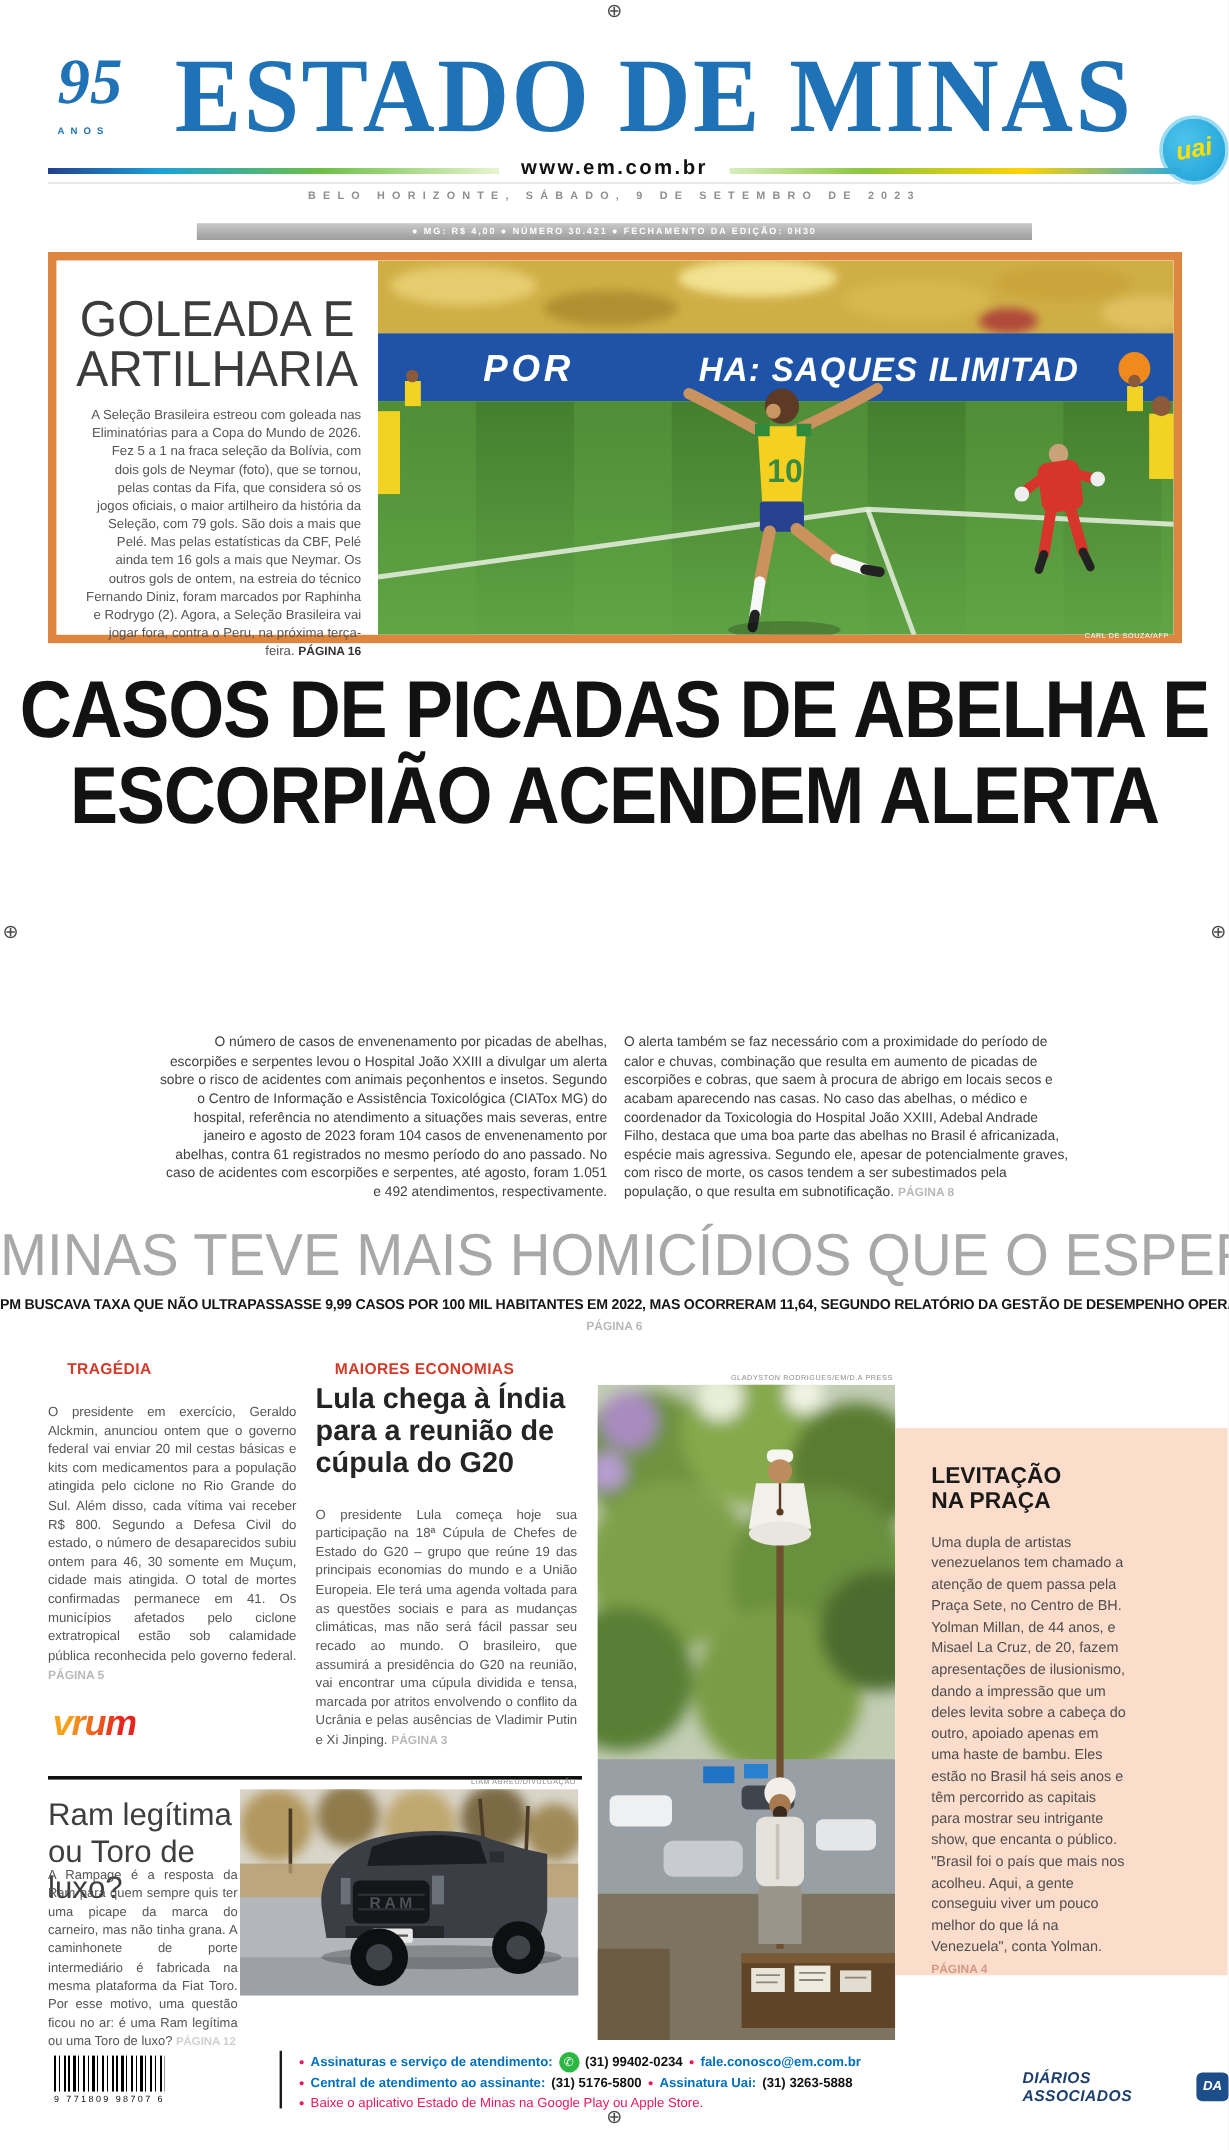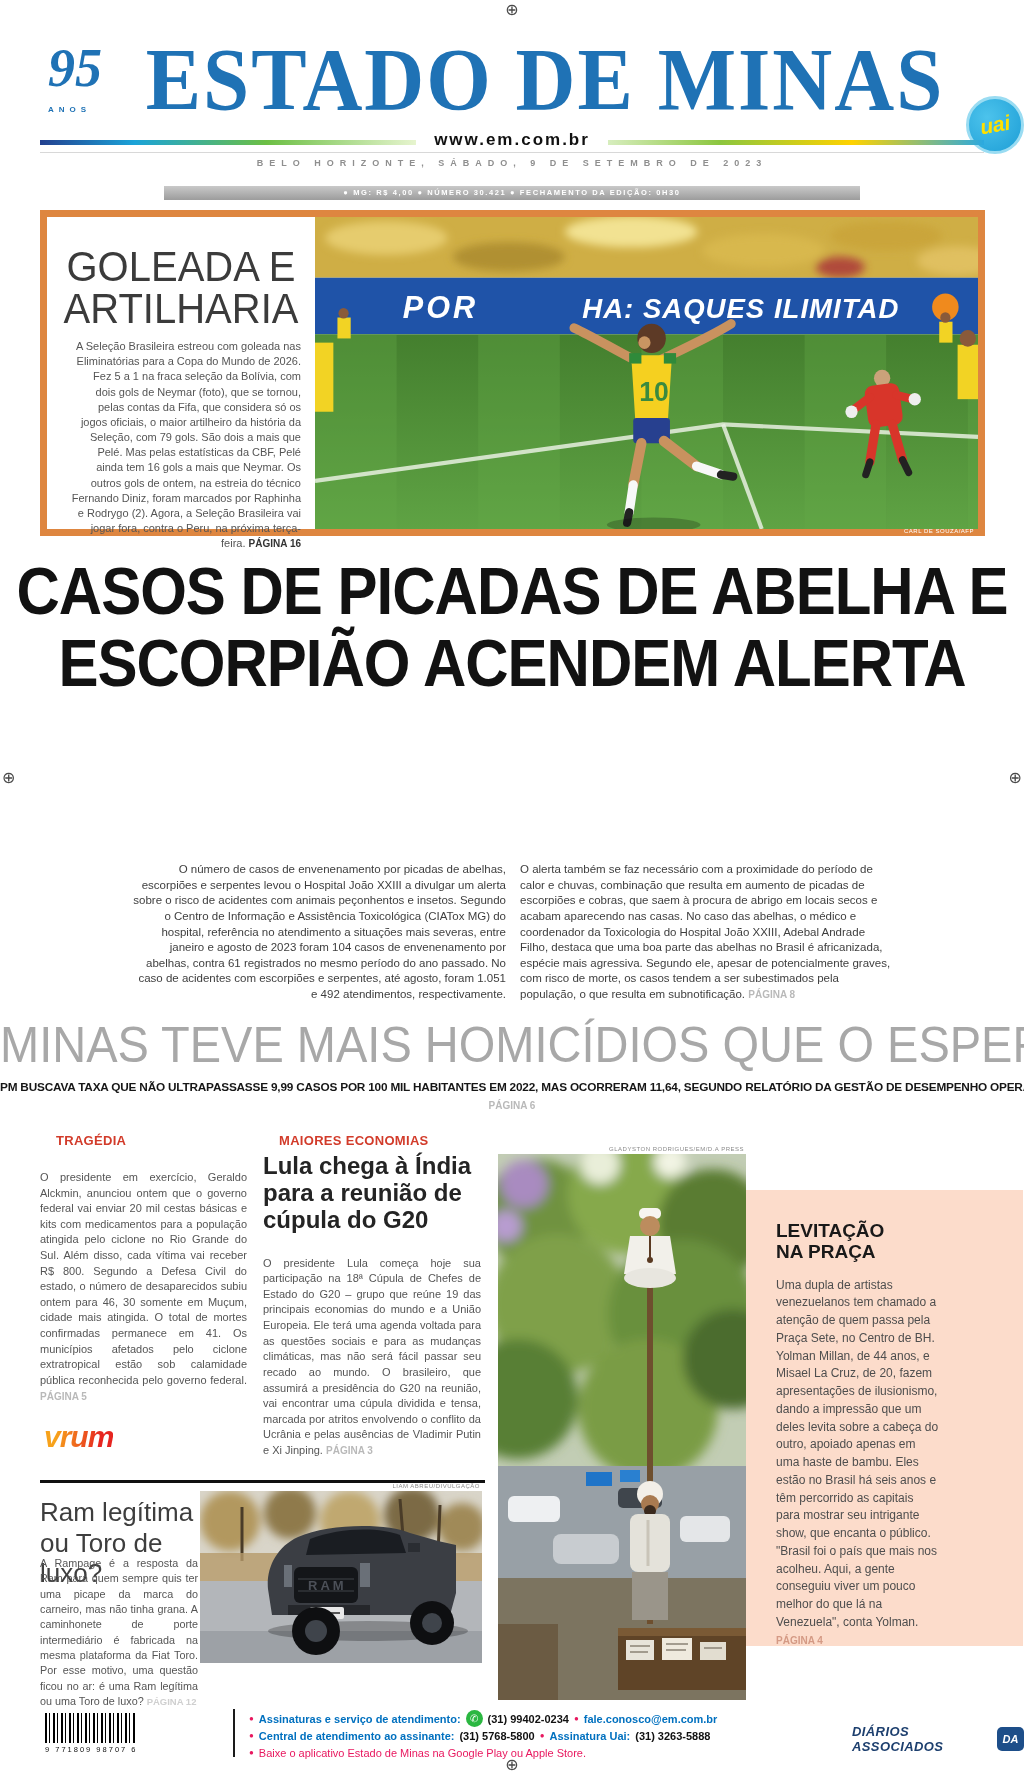--- a/index.html
+++ b/index.html
@@ -377,21 +377,21 @@
       <span class="bullet">●</span>
       <span class="blue-lbl">Assinaturas e serviço de atendimento:</span>
       <span class="wa">✆</span>
       <span class="black-val">(31) 99402-0234</span>
       <span class="bullet">●</span>
       <span class="blue-lbl">fale.conosco@em.com.br</span>
     </div>
     <div class="foot-line">
       <span class="bullet">●</span>
       <span class="blue-lbl">Central de atendimento ao assinante:</span>
-      <span class="black-val">(31) 5768-5800</span>
+      <span class="black-val">(31) 5176-5800</span>
       <span class="bullet">●</span>
       <span class="blue-lbl">Assinatura Uai:</span>
       <span class="black-val">(31) 3263-5888</span>
     </div>
     <div class="foot-line">
       <span class="bullet">●</span>
       <span class="red-lbl">Baixe o aplicativo Estado de Minas na Google Play ou Apple Store.</span>
     </div>
   </div>
 

